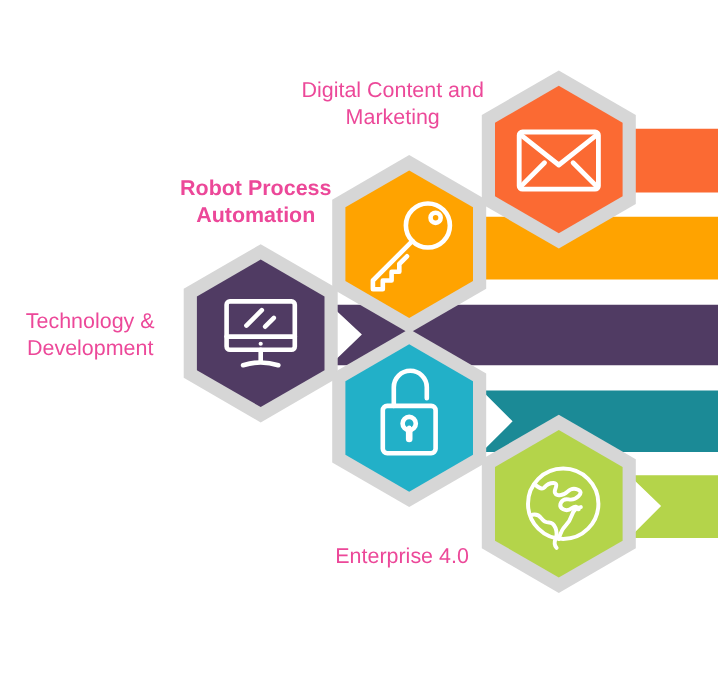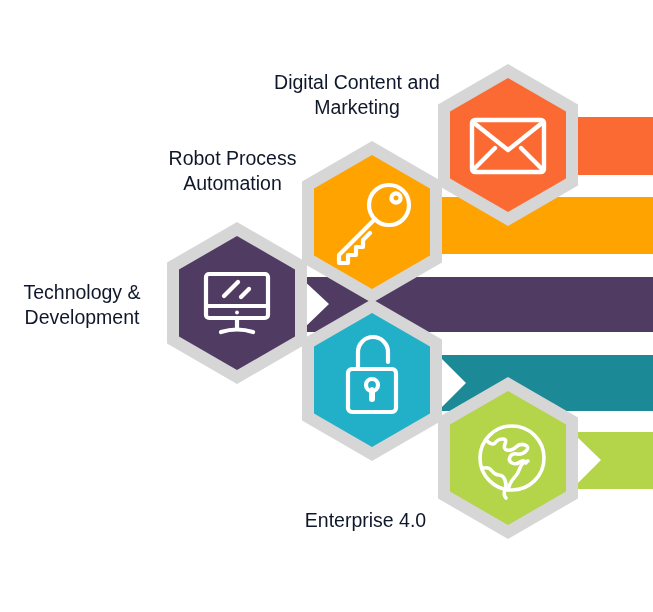--- a/index.html
+++ b/index.html
@@ -6,21 +6,21 @@
   body{
     width:653px;height:612px;
     background:#ffffff;
     font-family:"Liberation Sans", sans-serif;
     overflow:hidden;
     position:relative;
   }
   #stage{position:absolute;left:0;top:0;width:653px;height:612px;}
   .label{
     position:absolute;
-    color:#0f172a;
+    color:#ec4899;
     font-size:19.5px;
     line-height:25px;
     text-align:center;
     white-space:pre-line;
     font-family:"Liberation Sans", sans-serif;
   }
   svg{display:block;}
 </style>
 </head>
 <body>
@@ -102,22 +102,22 @@
         <path d="M 484 468 q 5 -1 8 3 q 3 4 7 4 q 4 0 6 5 q 2 5 0 10 q -2 5 1 8"></path>
         <path d="M 508 490 q 2 -8 6 -12 q 4 -4 6 -10 q 2 -6 8 -7"></path>
       </g>
     </g>
 
   </svg>
 
   <div class="label" style="left:258px;top:70px;width:198px;">Digital Content and
 Marketing</div>
 
-  <div class="label" style="left:136px;top:146px;width:193px;">Robot Process
+  <div class="label" style="left:136px;top:159px;width:193px;font-weight:bold;">Robot Process
 Automation</div>
 
   <div class="label" style="left:-4px;top:280px;width:172px;">Technology &amp;
 Development</div>
 
 
-  <div class="label" style="left:268px;top:508px;width:195px;">Enterprise 4.0</div>
+  <div class="label" style="left:268px;top:494px;width:195px;">Enterprise 4.0</div>
 
 </div>
 
 </body></html>

